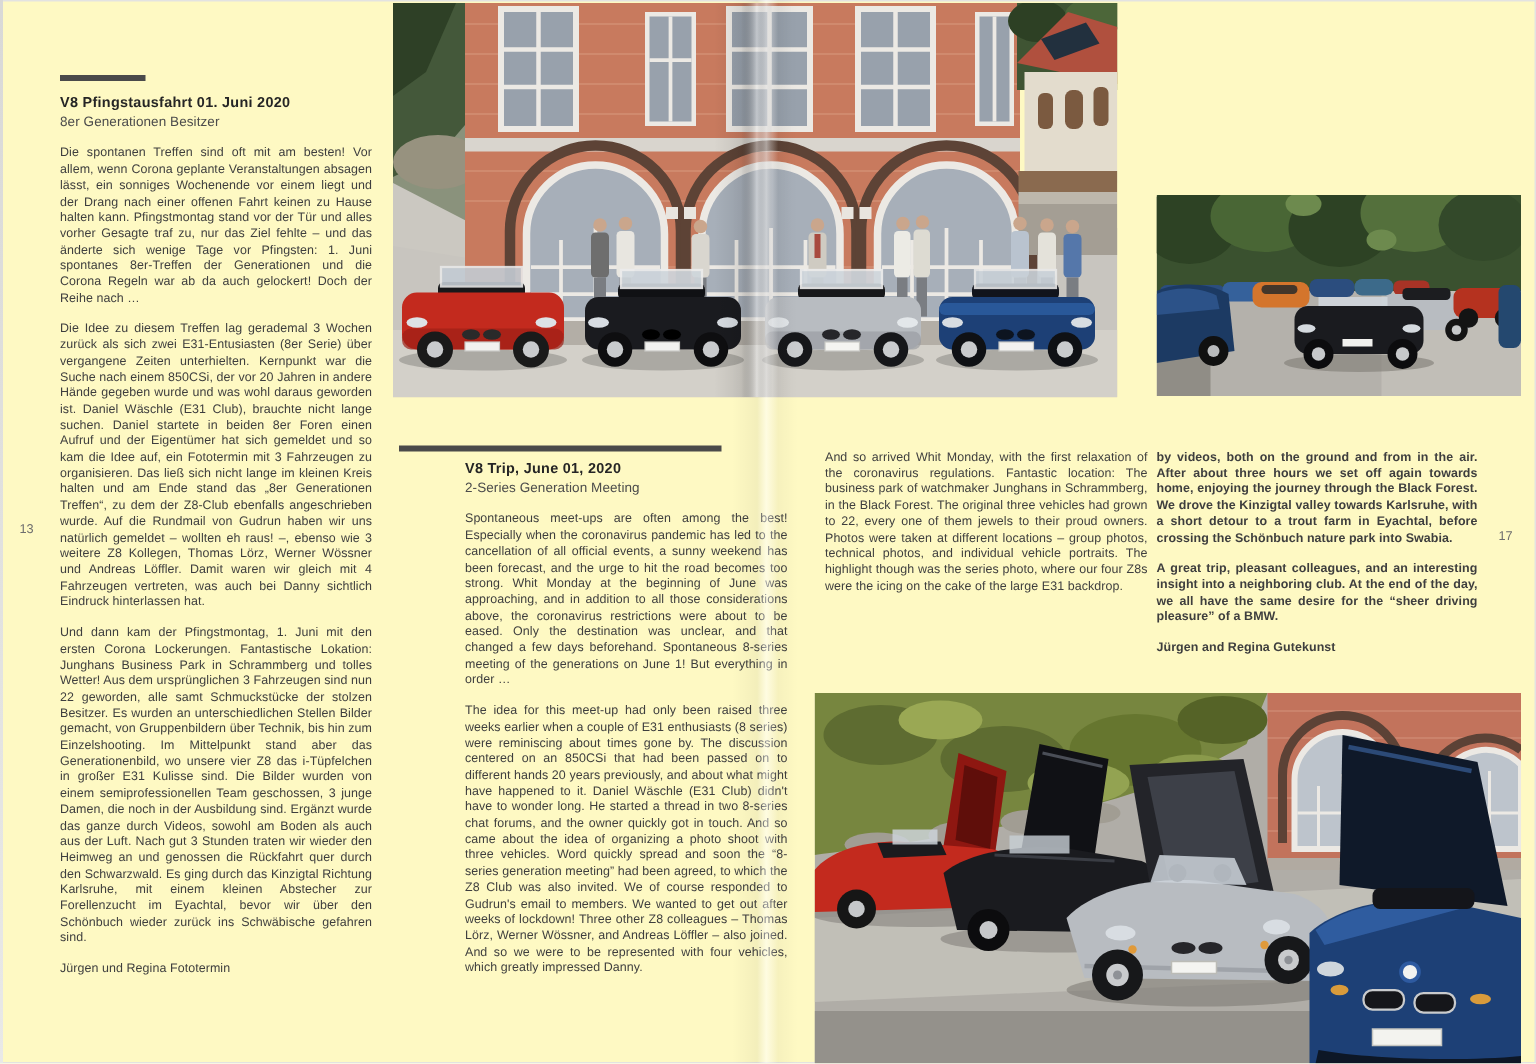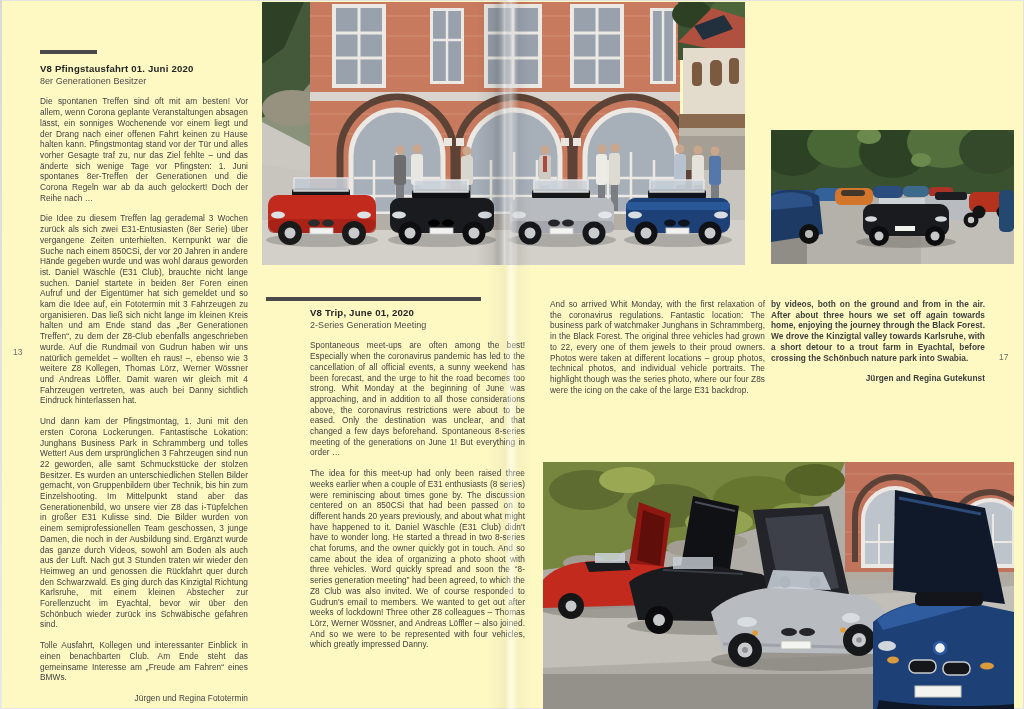--- a/index.html
+++ b/index.html
@@ -8,21 +8,21 @@
     background:#fef9c3;font-family:"Liberation Sans",sans-serif;
     box-shadow:inset 0 0 0 1px #e3e3e1;
   }
   .col{
     position:absolute;text-align:justify;font-size:8.3px;line-height:10.7px;
     color:#3e3e3e;letter-spacing:0.05px;
   }
   .col p{margin:0 0 10px 0;}
   .art-title{font-size:9.6px;font-weight:bold;color:#252525;margin:0 0 1px 0;letter-spacing:0.2px;}
   .art-subtitle{font-size:9px;color:#4c4c4c;margin:0 0 12px 0;}
-  .signature{text-align:right;}
+  .signature{text-align:left;}
   .rule{position:absolute;height:3.5px;background:#4a4a4a;}
   .pagenum{position:absolute;font-size:8.5px;color:#6e6e6e;}
   .photo{position:absolute;overflow:hidden;}
   .photo svg{display:block;width:100%;height:100%;}
   .spine{
     position:absolute;top:0;left:488px;width:44px;height:709px;pointer-events:none;
     background:linear-gradient(90deg,rgba(0,0,0,0) 0%,rgba(0,0,0,0.045) 38%,rgba(255,255,255,0.5) 52%,rgba(0,0,0,0.03) 70%,rgba(0,0,0,0) 100%);
   }
   .edge-l{position:absolute;left:0;top:0;width:2px;height:709px;background:linear-gradient(180deg,#d9d9d7,#e9e9e7);}
 </style>
@@ -401,37 +401,37 @@
     </svg>
   </div>
 
   <div class="rule" style="left:40px;top:50px;width:57px;"></div>
   <div class="col" style="left:40px;top:64px;width:208px;">
     <h3 class="art-title">V8 Pfingstausfahrt 01. Juni 2020</h3>
     <p class="art-subtitle">8er Generationen Besitzer</p>
     <p>Die spontanen Treffen sind oft mit am besten! Vor allem, wenn Corona geplante Veranstaltungen absagen lässt, ein sonniges Wochenende vor einem liegt und der Drang nach einer offenen Fahrt keinen zu Hause halten kann. Pfingstmontag stand vor der Tür und alles vorher Gesagte traf zu, nur das Ziel fehlte – und das änderte sich wenige Tage vor Pfingsten: 1. Juni spontanes 8er-Treffen der Generationen und die Corona Regeln war ab da auch gelockert! Doch der Reihe nach …</p>
     <p>Die Idee zu diesem Treffen lag gerademal 3 Wochen zurück als sich zwei E31-Entusiasten (8er Serie) über vergangene Zeiten unterhielten. Kernpunkt war die Suche nach einem 850CSi, der vor 20 Jahren in andere Hände gegeben wurde und was wohl daraus geworden ist. Daniel Wäschle (E31 Club), brauchte nicht lange suchen. Daniel startete in beiden 8er Foren einen Aufruf und der Eigentümer hat sich gemeldet und so kam die Idee auf, ein Fototermin mit 3 Fahrzeugen zu organisieren. Das ließ sich nicht lange im kleinen Kreis halten und am Ende stand das „8er Generationen Treffen“, zu dem der Z8-Club ebenfalls angeschrieben wurde. Auf die Rundmail von Gudrun haben wir uns natürlich gemeldet – wollten eh raus! –, ebenso wie 3 weitere Z8 Kollegen, Thomas Lörz, Werner Wössner und Andreas Löffler. Damit waren wir gleich mit 4 Fahrzeugen vertreten, was auch bei Danny sichtlich Eindruck hinterlassen hat.</p>
     <p>Und dann kam der Pfingstmontag, 1. Juni mit den ersten Corona Lockerungen. Fantastische Lokation: Junghans Business Park in Schrammberg und tolles Wetter! Aus dem ursprünglichen 3 Fahrzeugen sind nun 22 geworden, alle samt Schmuckstücke der stolzen Besitzer. Es wurden an unterschiedlichen Stellen Bilder gemacht, von Gruppenbildern über Technik, bis hin zum Einzelshooting. Im Mittelpunkt stand aber das Generationenbild, wo unsere vier Z8 das i-Tüpfelchen in großer E31 Kulisse sind. Die Bilder wurden von einem semiprofessionellen Team geschossen, 3 junge Damen, die noch in der Ausbildung sind. Ergänzt wurde das ganze durch Videos, sowohl am Boden als auch aus der Luft. Nach gut 3 Stunden traten wir wieder den Heimweg an und genossen die Rückfahrt quer durch den Schwarzwald. Es ging durch das Kinzigtal Richtung Karlsruhe, mit einem kleinen Abstecher zur Forellenzucht im Eyachtal, bevor wir über den Schönbuch wieder zurück ins Schwäbische gefahren sind.</p>
-    <p>Tolle Ausfahrt, Kollegen und interessanter Einblick in einen benachbarten Club. Am Ende steht das gemeinsame Interesse am „Freude am Fahren“ eines BMWs.</p>
     <p class="signature">Jürgen und Regina Fototermin</p>
   </div>
 
   <div class="rule" style="left:266px;top:297px;width:215px;"></div>
   <div class="col" style="left:266px;top:308px;width:215px;margin-left:44px;">
     <h3 class="art-title">V8 Trip, June 01, 2020</h3>
     <p class="art-subtitle">2-Series Generation Meeting</p>
     <p>Spontaneous meet-ups are often among the best! Especially when the coronavirus pandemic has led to the cancellation of all official events, a sunny weekend has been forecast, and the urge to hit the road becomes too strong. Whit Monday at the beginning of June was approaching, and in addition to all those considerations above, the coronavirus restrictions were about to be eased. Only the destination was unclear, and that changed a few days beforehand. Spontaneous 8-series meeting of the generations on June 1! But everything in order …</p>
     <p>The idea for this meet-up had only been raised three weeks earlier when a couple of E31 enthusiasts (8 series) were reminiscing about times gone by. The discussion centered on an 850CSi that had been passed on to different hands 20 years previously, and about what might have happened to it. Daniel Wäschle (E31 Club) didn't have to wonder long. He started a thread in two 8-series chat forums, and the owner quickly got in touch. And so came about the idea of organizing a photo shoot with three vehicles. Word quickly spread and soon the “8-series generation meeting” had been agreed, to which the Z8 Club was also invited. We of course responded to Gudrun's email to members. We wanted to get out after weeks of lockdown! Three other Z8 colleagues – Thomas Lörz, Werner Wössner, and Andreas Löffler – also joined. And so we were to be represented with four vehicles, which greatly impressed Danny.</p>
   </div>
 
   <div class="col" style="left:550px;top:299px;width:215px;">
     <p>And so arrived Whit Monday, with the first relaxation of the coronavirus regulations. Fantastic location: The business park of watchmaker Junghans in Schrammberg, in the Black Forest. The original three vehicles had grown to 22, every one of them jewels to their proud owners. Photos were taken at different locations – group photos, technical photos, and individual vehicle portraits. The highlight though was the series photo, where our four Z8s were the icing on the cake of the large E31 backdrop.</p>
   </div>
   <div class="col" style="left:771px;top:299px;width:214px;font-weight:bold;">
     <p>by videos, both on the ground and from in the air. After about three hours we set off again towards home, enjoying the journey through the Black Forest. We drove the Kinzigtal valley towards Karlsruhe, with a short detour to a trout farm in Eyachtal, before crossing the Schönbuch nature park into Swabia.</p>
+    <p>A great trip, pleasant colleagues, and an interesting insight into a neighboring club. At the end of the day, we all have the same desire for the “sheer driving pleasure” of a BMW.</p>
     <p class="signature">Jürgen and Regina Gutekunst</p>
   </div>
 
   <div class="pagenum" style="left:13px;top:347px;">13</div>
   <div class="pagenum" style="left:999px;top:352px;">17</div>
 
   <div class="spine"></div>
   <div class="edge-l"></div>
 </div>
 

